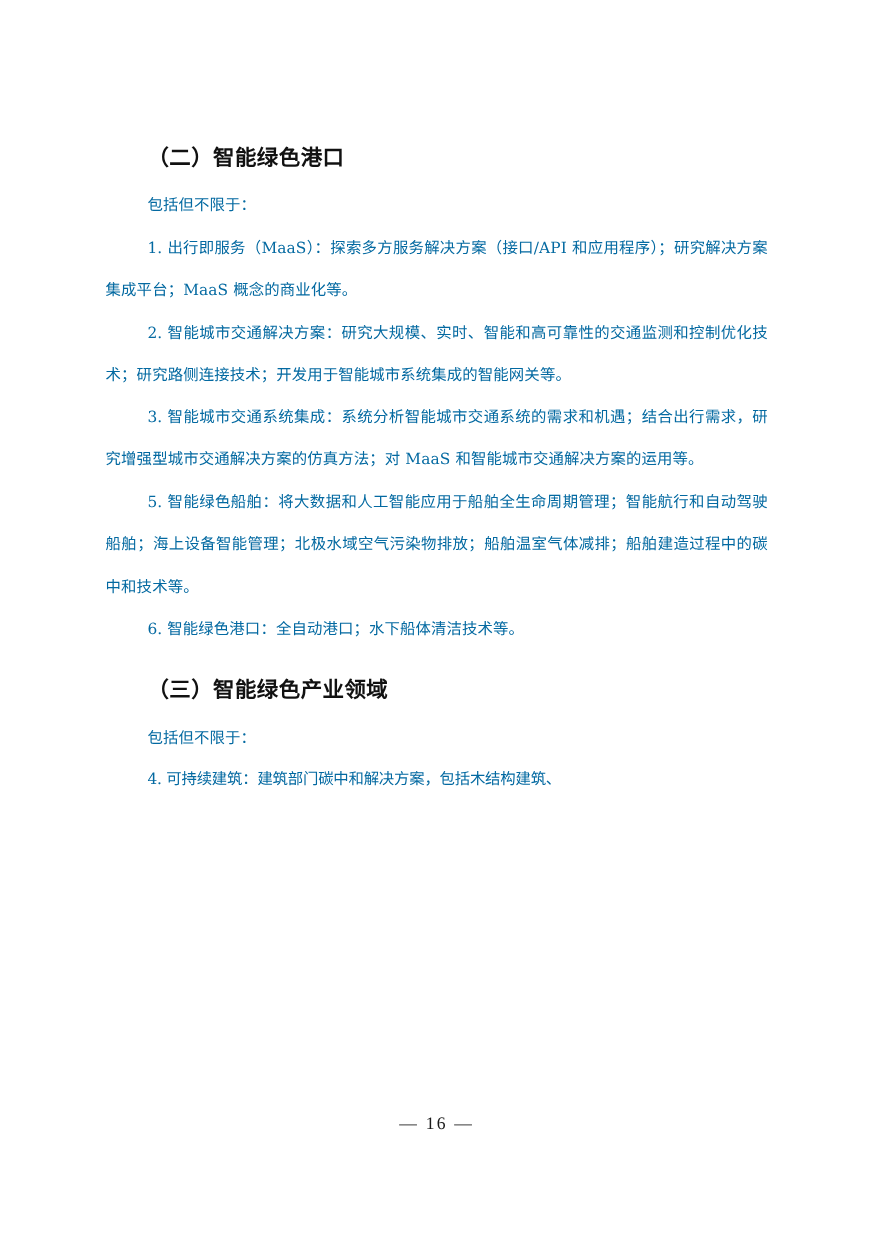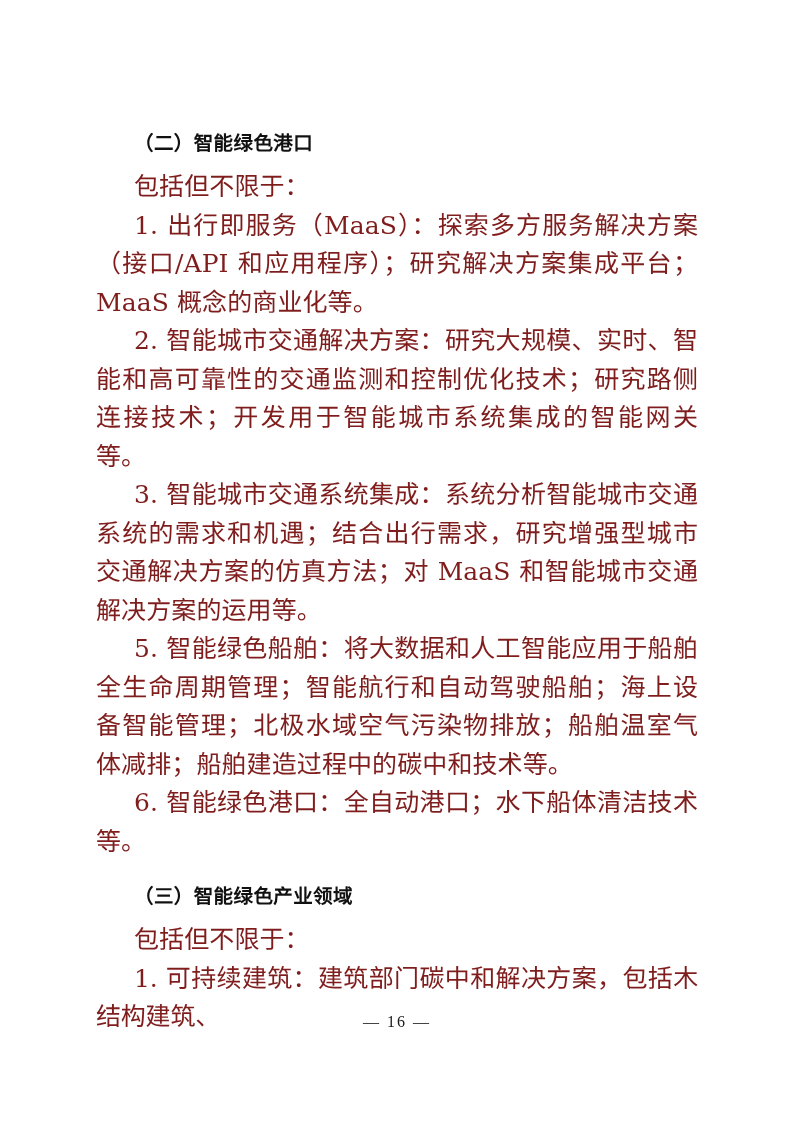--- a/index.html
+++ b/index.html
@@ -34,28 +34,28 @@
     line-height: 36px;
     letter-spacing: 0.4px;
     text-indent: 38px;
     margin: 0 0 6px 0;
     color: #111111;
   }
   .heading.second {
     margin-top: 18px;
   }
   .para {
-    font-size: 25px;
+    font-size: 14px;
     line-height: 38.5px;
     text-indent: 38px;
     margin: 0;
     text-align: justify;
     text-justify: inter-ideograph;
     letter-spacing: 0.1px;
-    color: #7f1d1d;
+    color: #0369a1;
   }
   .para.tight {
     letter-spacing: -0.2px;
   }
   .footer {
     position: absolute;
     left: 0;
     right: 0;
     bottom: 92px;
     text-align: center;
@@ -78,18 +78,18 @@
     <p class="para">1. 出行即服务（MaaS）：探索多方服务解决方案（接口/API 和应用程序）；研究解决方案集成平台；MaaS 概念的商业化等。</p>
     <p class="para">2. 智能城市交通解决方案：研究大规模、实时、智能和高可靠性的交通监测和控制优化技术；研究路侧连接技术；开发用于智能城市系统集成的智能网关等。</p>
     <p class="para">3. 智能城市交通系统集成：系统分析智能城市交通系统的需求和机遇；结合出行需求，研究增强型城市交通解决方案的仿真方法；对 MaaS 和智能城市交通解决方案的运用等。</p>
     <p class="para">5. 智能绿色船舶：将大数据和人工智能应用于船舶全生命周期管理；智能航行和自动驾驶船舶；海上设备智能管理；北极水域空气污染物排放；船舶温室气体减排；船舶建造过程中的碳中和技术等。</p>
     <p class="para">6. 智能绿色港口：全自动港口；水下船体清洁技术等。</p>
 
     <h2 class="heading second">（三）智能绿色产业领域</h2>
 
     <p class="para">包括但不限于：</p>
 
-    <p class="para tight">1. 可持续建筑：建筑部门碳中和解决方案，包括木结构建筑、</p>
+    <p class="para tight">4. 可持续建筑：建筑部门碳中和解决方案，包括木结构建筑、</p>
 
   </div>
 
   <div class="footer">— 16 —</div>
 </div>
 
 </body></html>

